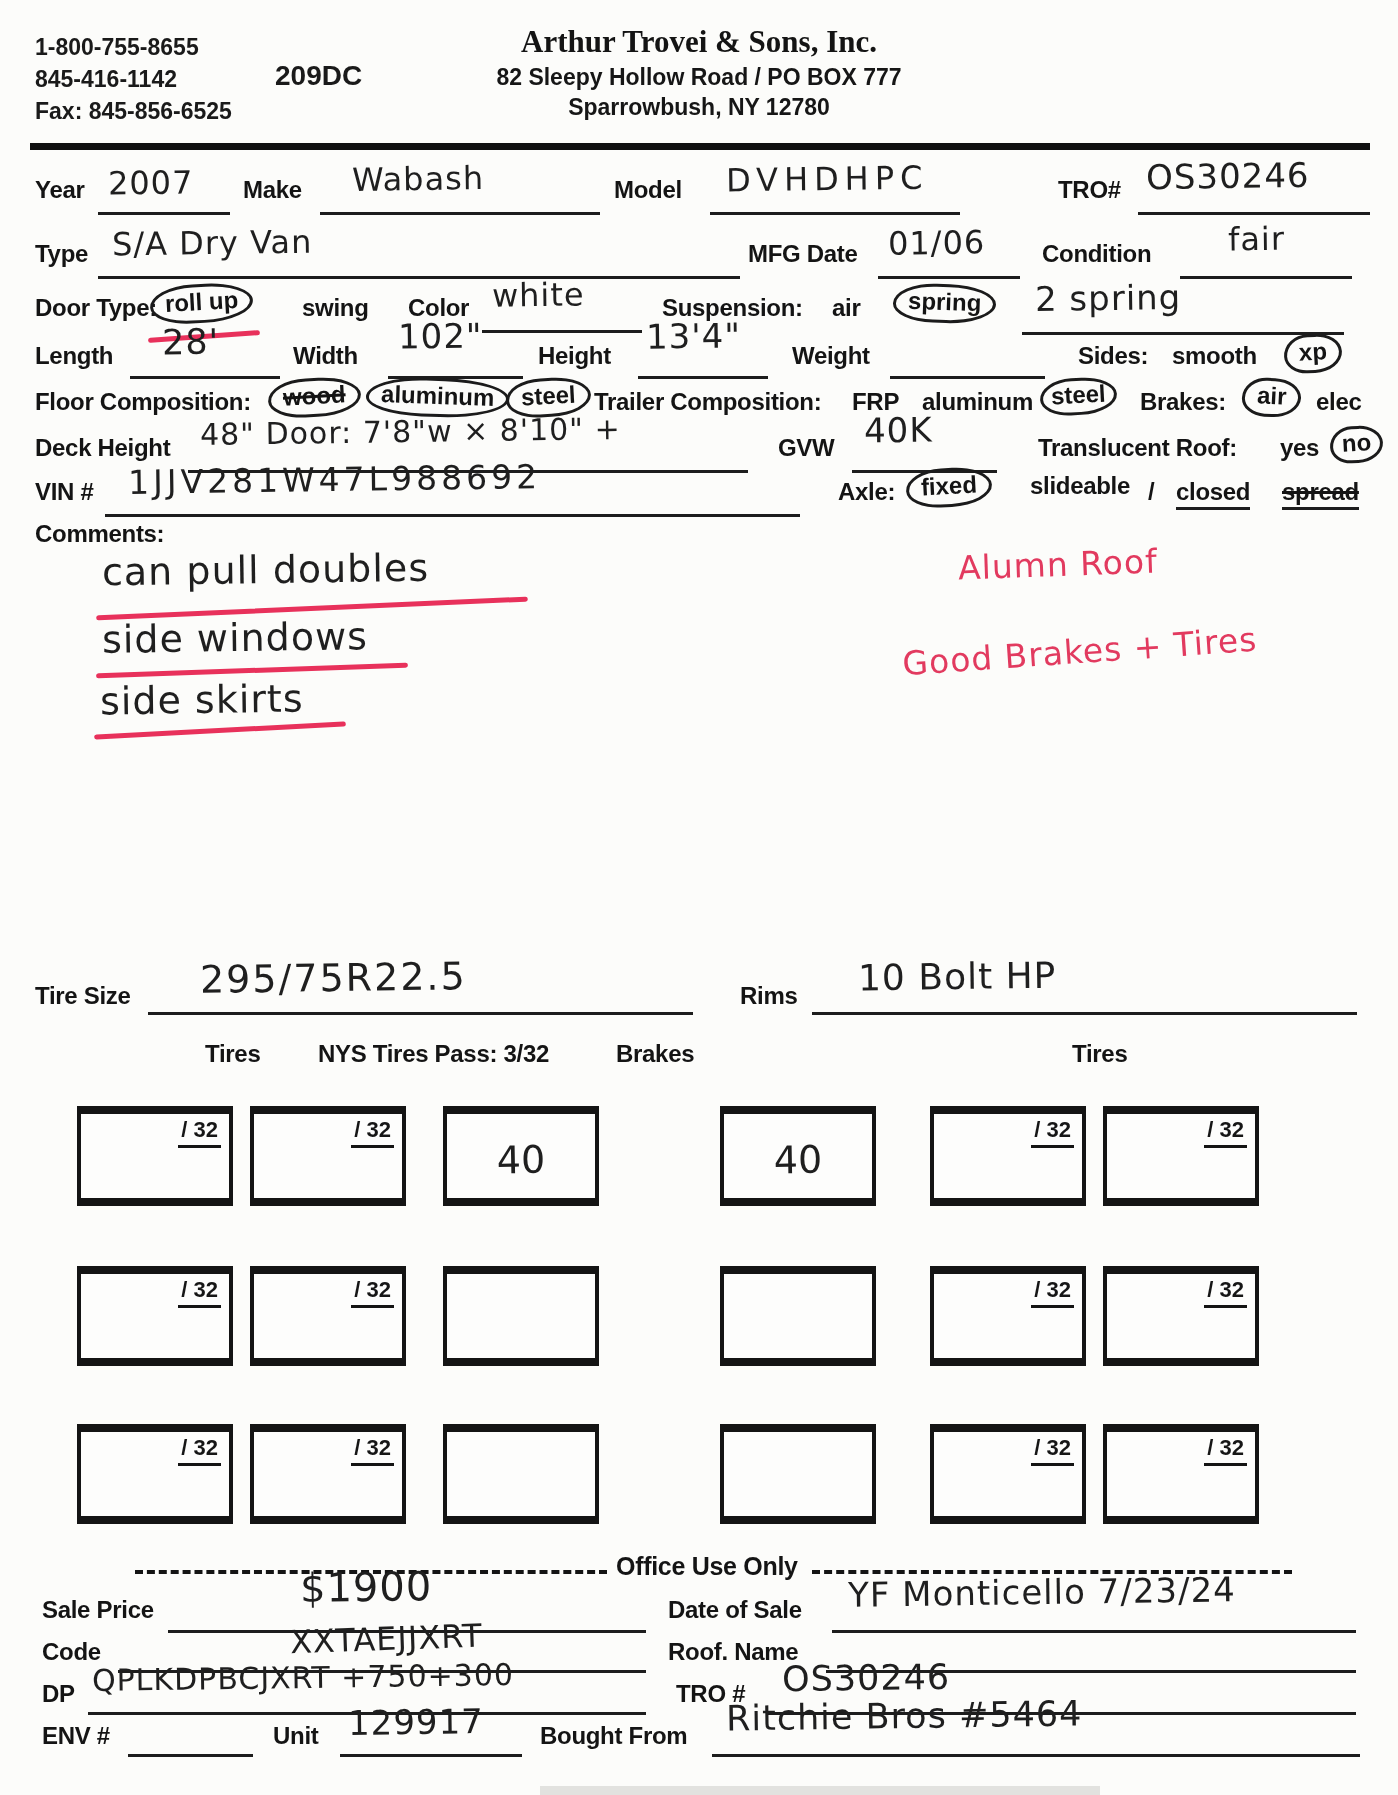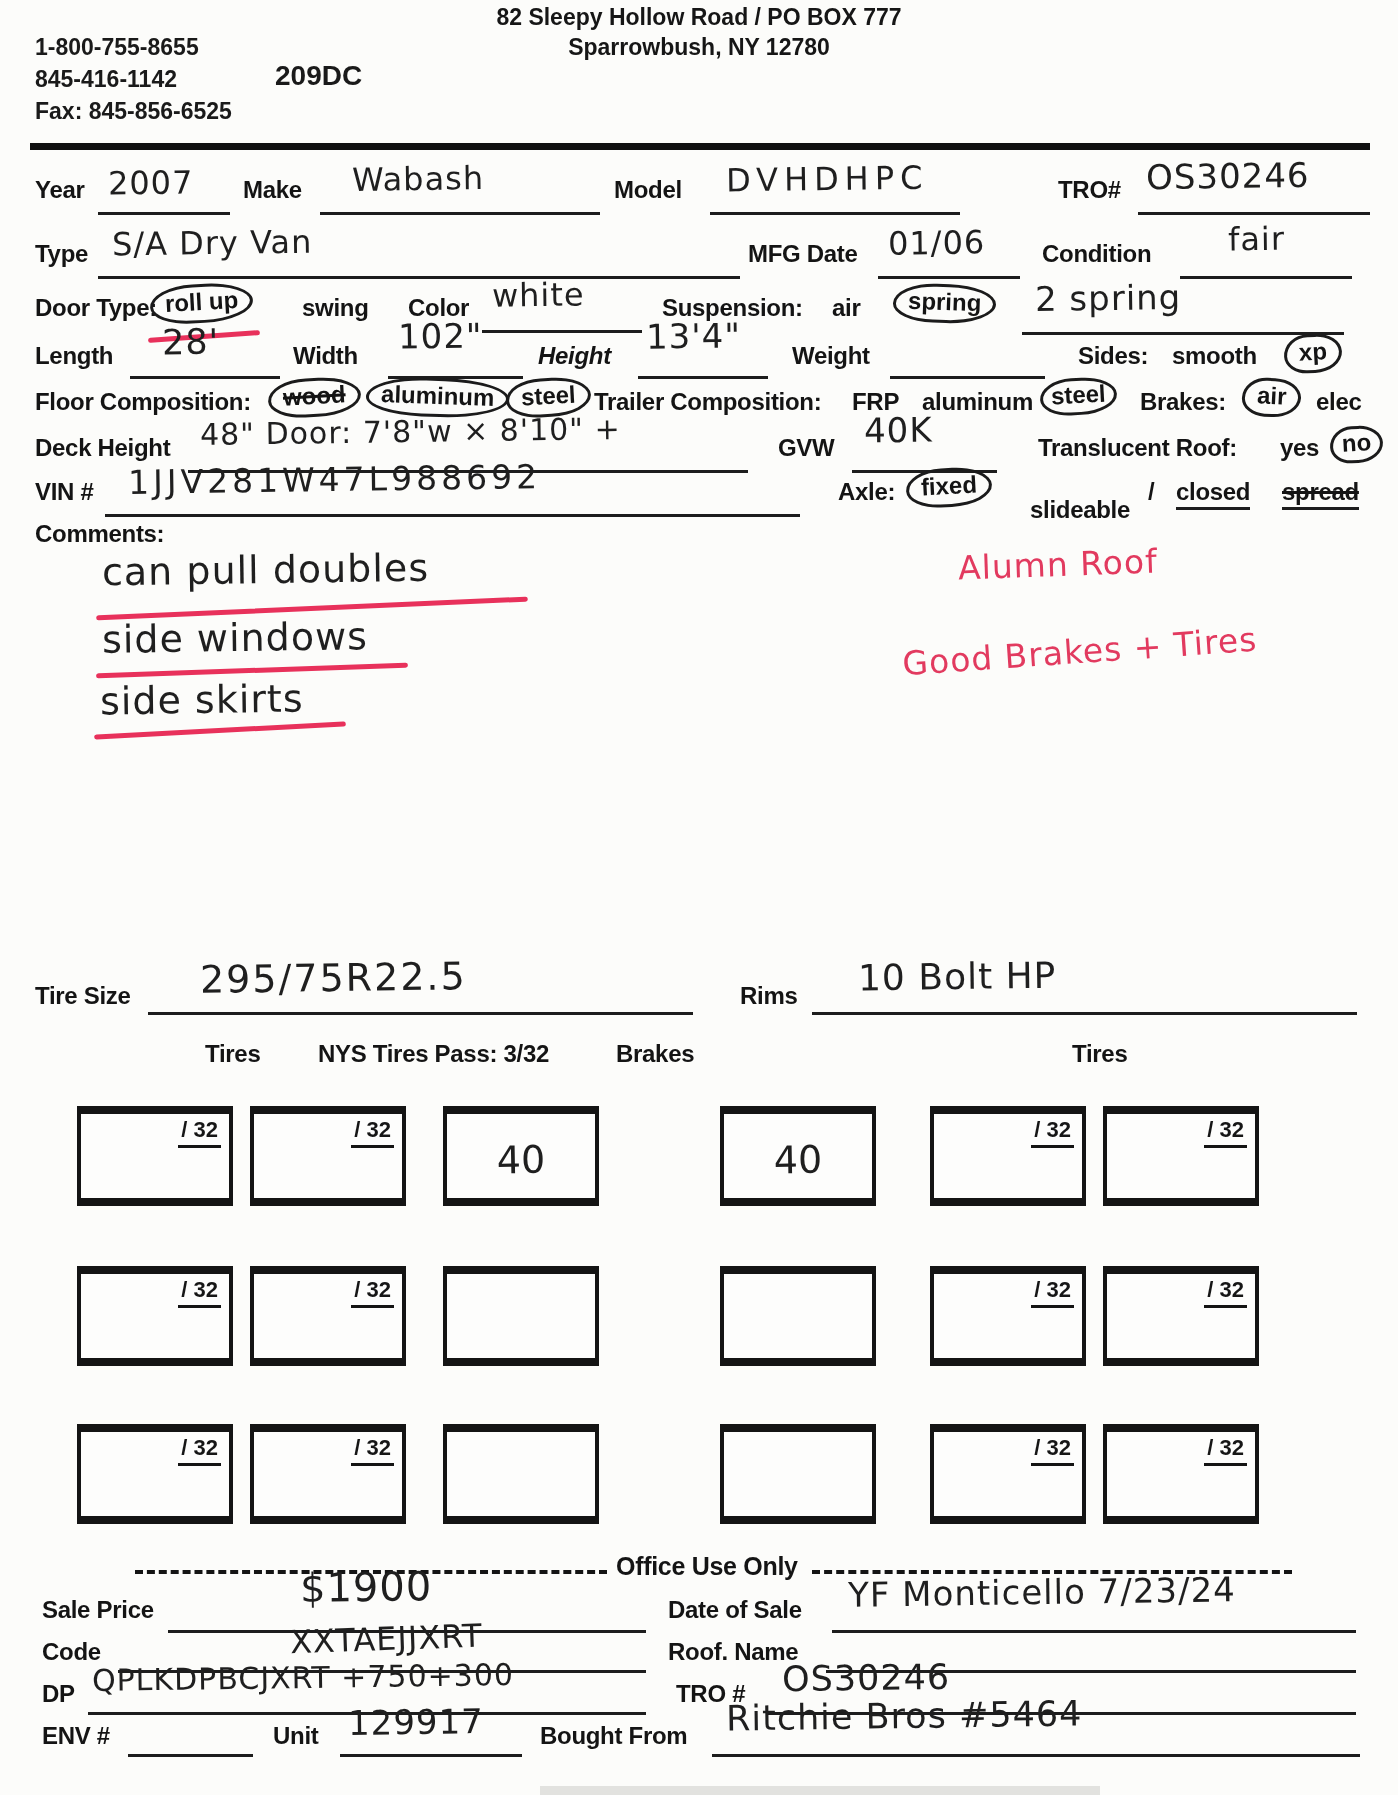--- a/index.html
+++ b/index.html
@@ -30,20 +30,21 @@
 <body>
 
 <div id="page">
 
   <span class="hdr" style="left:35px;top:34px;">1-800-755-8655</span>
   <span class="hdr" style="left:35px;top:66px;">845-416-1142</span>
   <span class="hdr" style="left:35px;top:98px;">Fax: 845-856-6525</span>
   <span class="hdr" style="left:275px;top:60px;font-size:28px;">209DC</span>
 
   <div style="position:absolute;left:399px;top:0;width:600px;text-align:center;">
+    <div class="serif" style="margin-top:24px;font-size:31px;font-weight:700;color:#141414;">Arthur Trovei &amp; Sons, Inc.</div>
     <div style="margin-top:4px;font-size:23px;font-weight:700;">82 Sleepy Hollow Road / PO BOX 777</div>
     <div style="margin-top:3px;font-size:23px;font-weight:700;">Sparrowbush, NY 12780</div>
   </div>
 
 
   <div style="position:absolute;left:30px;top:143px;width:1340px;height:7px;background:#101010;"></div>
 
   <span class="lbl" style="left:35px;top:176px;">Year</span>
   <div class="line" style="left:98px;top:212px;width:132px;"></div>
   <span class="hw" style="left:108px;top:164px;">2007</span>
@@ -88,21 +89,21 @@
   <span class="hw" style="left:1035px;top:278px;font-size:34px;">2 spring</span>
 
   <span class="lbl" style="left:35px;top:342px;">Length</span>
   <div class="line" style="left:130px;top:376px;width:150px;"></div>
   <span class="hw" style="left:162px;top:322px;font-size:35px;">28'</span>
 
   <span class="lbl" style="left:293px;top:342px;">Width</span>
   <div class="line" style="left:388px;top:376px;width:135px;"></div>
   <span class="hw" style="left:398px;top:316px;font-size:34px;">102"</span>
 
-  <span class="lbl" style="left:538px;top:342px;font-style:italic;">Height</span>
+  <span class="lbl" style="left:538px;top:342px;">Height</span>
   <div class="line" style="left:638px;top:376px;width:130px;"></div>
   <span class="hw" style="left:646px;top:316px;font-size:34px;">13'4"</span>
 
   <span class="lbl" style="left:792px;top:342px;">Weight</span>
   <div class="line" style="left:890px;top:376px;width:155px;"></div>
 
   <span class="lbl" style="left:1078px;top:342px;">Sides:</span>
   <span class="lbl" style="left:1172px;top:342px;">smooth</span>
   <span class="circ" style="left:1284px;top:334px;"><span class="lbl2">xp</span></span>
 
@@ -131,21 +132,21 @@
   <span class="lbl" style="left:1038px;top:434px;">Translucent Roof:</span>
   <span class="lbl" style="left:1280px;top:434px;">yes</span>
   <span class="circ" style="left:1330px;top:426px;padding:0 9px 3px;"><span class="lbl2">no</span></span>
 
   <span class="lbl" style="left:35px;top:478px;">VIN #</span>
   <div class="line" style="left:105px;top:514px;width:695px;"></div>
   <span class="hw" style="left:128px;top:460px;font-size:33px;letter-spacing:4px;">1JJV281W47L988692</span>
 
   <span class="lbl" style="left:838px;top:478px;">Axle:</span>
   <span class="circ" style="left:906px;top:468px;"><span class="lbl2">fixed</span></span>
-  <span class="lbl" style="left:1030px;top:496px;">slideable</span>
+  <span class="lbl" style="left:1030px;top:472px;">slideable</span>
   <span class="lbl" style="left:1148px;top:478px;">/</span>
   <span class="lbl underl" style="left:1176px;top:478px;">closed</span>
   <span class="lbl underl strike" style="left:1282px;top:478px;">spread</span>
 
   <span class="lbl" style="left:35px;top:520px;">Comments:</span>
 
   <span class="hw" style="left:102px;top:548px;font-size:38px;">can pull doubles</span>
   <div class="redline" style="left:96px;top:606px;width:432px;transform:rotate(-2.5deg);"></div>
 
   <span class="hw" style="left:102px;top:616px;font-size:38px;">side windows</span>

